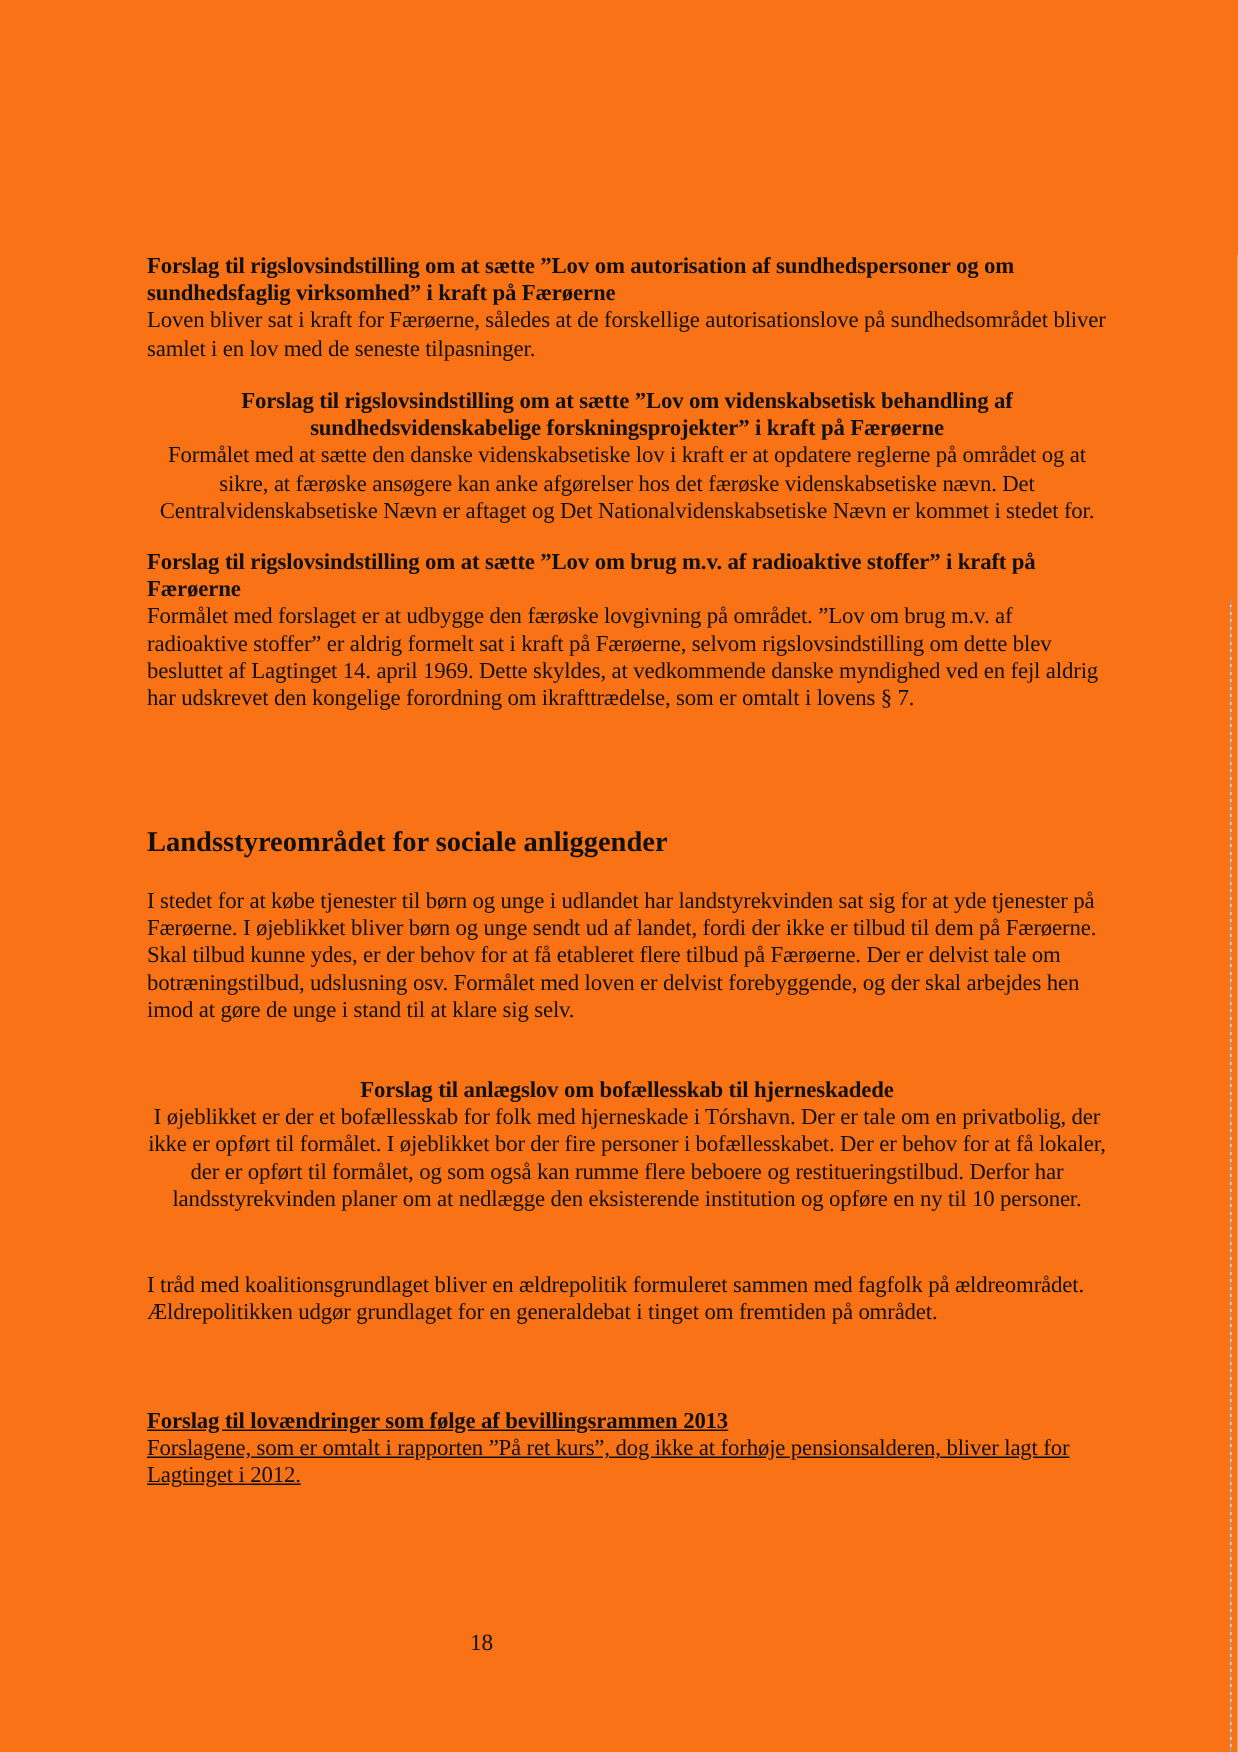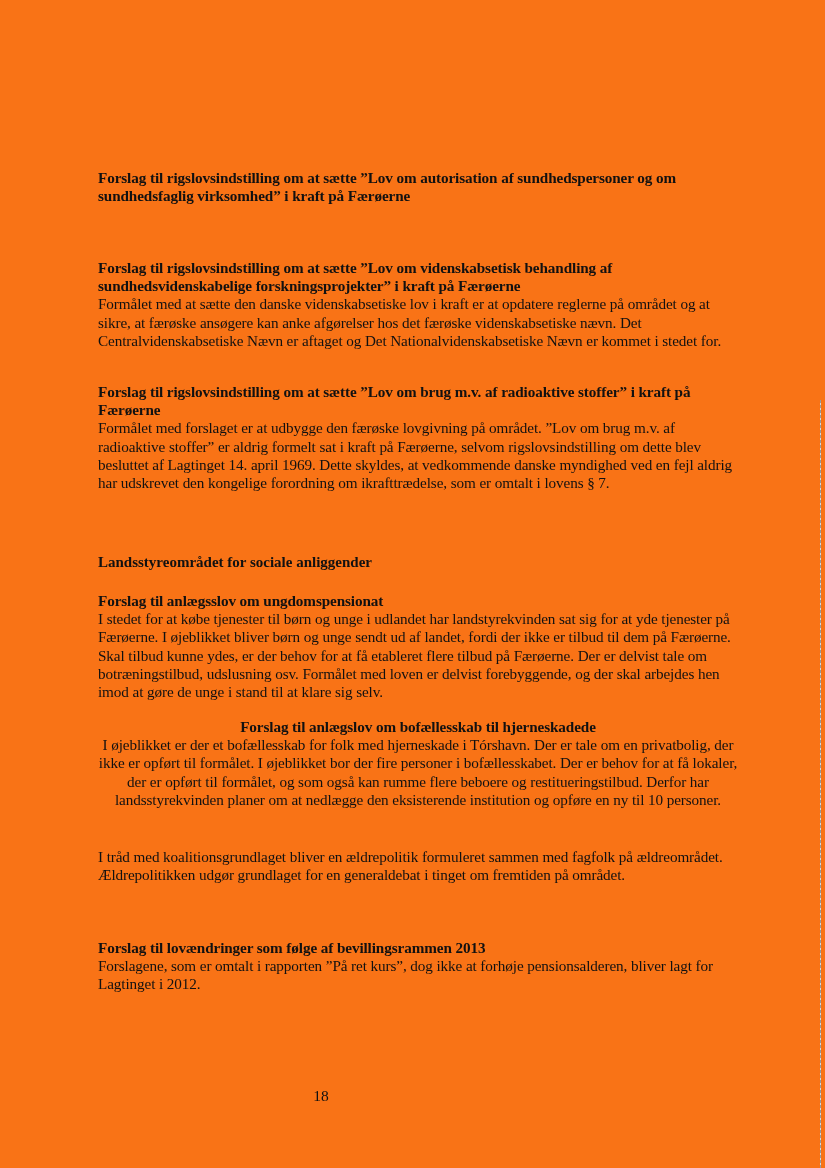--- a/index.html
+++ b/index.html
@@ -42,21 +42,21 @@
     font-weight: bold;
     margin: 0;
   }
   .block .body {
     margin: 0;
   }
   .section-heading {
     position: absolute;
     left: 98px;
     top: 551px;
-    font-size: 15px;
+    font-size: 19px;
     font-weight: bold;
     line-height: 22px;
     margin: 0;
   }
   .page-number {
     position: absolute;
     left: 0;
     width: 652px;
     top: 1087px;
     text-align: center;
@@ -71,49 +71,49 @@
 </style>
 </head>
 <body>
 
 <div class="page">
 
   <div class="scan-edge"></div>
 
   <div class="block" style="top:169px;">
     <p class="title">Forslag til rigslovsindstilling om at sætte ”Lov om autorisation af sundhedspersoner og om sundhedsfaglig virksomhed” i kraft på Færøerne</p>
+    <p class="body">Loven bliver sat i kraft for Færøerne, således at de forskellige autorisationslove på sundhedsområdet bliver samlet i en lov med de seneste tilpasninger.</p>
   </div>
 
-  <div class="block" style="top:259px;">
+  <div class="block" style="top:259px;text-align:center;">
     <p class="title">Forslag til rigslovsindstilling om at sætte ”Lov om videnskabsetisk behandling af sundhedsvidenskabelige forskningsprojekter” i kraft på Færøerne</p>
     <p class="body">Formålet med at sætte den danske videnskabsetiske lov i kraft er at opdatere reglerne på området og at sikre, at færøske ansøgere kan anke afgørelser hos det færøske videnskabsetiske nævn. Det Centralvidenskabsetiske Nævn er aftaget og Det Nationalvidenskabsetiske Nævn er kommet i stedet for.</p>
   </div>
 
-  <div class="block" style="top:383px;">
+  <div class="block" style="top:366px;">
     <p class="title">Forslag til rigslovsindstilling om at sætte ”Lov om brug m.v. af radioaktive stoffer” i kraft på Færøerne</p>
     <p class="body">Formålet med forslaget er at udbygge den færøske lovgivning på området. ”Lov om brug m.v. af radioaktive stoffer” er aldrig formelt sat i kraft på Færøerne, selvom rigslovsindstilling om dette blev besluttet af Lagtinget 14. april 1969. Dette skyldes, at vedkommende danske myndighed ved en fejl aldrig har udskrevet den kongelige forordning om ikrafttrædelse, som er omtalt i lovens § 7.</p>
   </div>
 
   <h2 class="section-heading">Landsstyreområdet for sociale anliggender</h2>
 
   <div class="block" style="top:592px;">
-    <p class="title">Forslag til anlægsslov om ungdomspensionat</p>
     <p class="body">I stedet for at købe tjenester til børn og unge i udlandet har landstyrekvinden sat sig for at yde tjenester på Færøerne. I øjeblikket bliver børn og unge sendt ud af landet, fordi der ikke er tilbud til dem på Færøerne. Skal tilbud kunne ydes, er der behov for at få etableret flere tilbud på Færøerne. Der er delvist tale om botræningstilbud, udslusning osv. Formålet med loven er delvist forebyggende, og der skal arbejdes hen imod at gøre de unge i stand til at klare sig selv.</p>
   </div>
 
   <div class="block" style="top:718px;text-align:center;">
     <p class="title">Forslag til anlægslov om bofællesskab til hjerneskadede</p>
     <p class="body">I øjeblikket er der et bofællesskab for folk med hjerneskade i Tórshavn. Der er tale om en privatbolig, der ikke er opført til formålet. I øjeblikket bor der fire personer i bofællesskabet. Der er behov for at få lokaler, der er opført til formålet, og som også kan rumme flere beboere og restitueringstilbud. Derfor har landsstyrekvinden planer om at nedlægge den eksisterende institution og opføre en ny til 10 personer.</p>
   </div>
 
   <div class="block" style="top:848px;">
     <p class="body">I tråd med koalitionsgrundlaget bliver en ældrepolitik formuleret sammen med fagfolk på ældreområdet. Ældrepolitikken udgør grundlaget for en generaldebat i tinget om fremtiden på området.</p>
   </div>
 
-  <div class="block" style="top:939px;">
+  <div class="block" style="top:939px;text-decoration:underline;">
     <p class="title">Forslag til lovændringer som følge af bevillingsrammen 2013</p>
     <p class="body">Forslagene, som er omtalt i rapporten ”På ret kurs”, dog ikke at forhøje pensionsalderen, bliver lagt for Lagtinget i 2012.</p>
   </div>
 
   <div class="page-number">
     <span>18</span>
   </div>
 
 </div>
 

